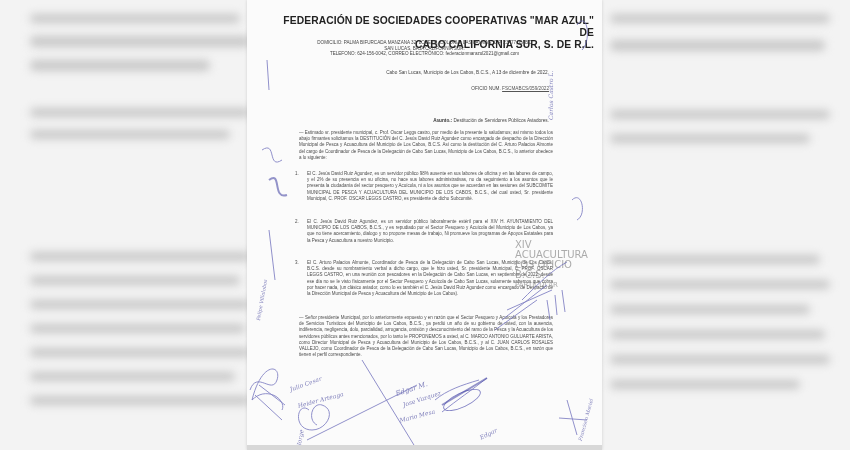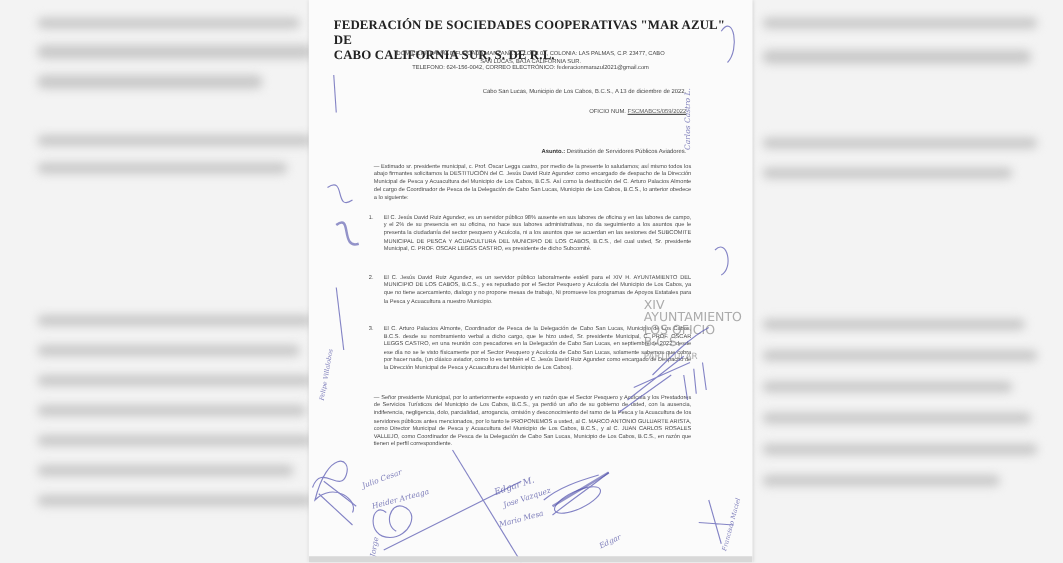--- a/index.html
+++ b/index.html
@@ -1,21 +1,21 @@
 <!DOCTYPE html>
 <html><head>
 <meta charset="utf-8">
 <style>
   html,body{margin:0;padding:0;}
   body{width:850px;height:450px;overflow:hidden;position:relative;background:#f4f4f4;font-family:"Liberation Sans",sans-serif;}
   .bg-blur{position:absolute;inset:0;background:#f3f3f3;overflow:hidden;}
   .blur-line{position:absolute;height:9px;background:#c9c9c9;border-radius:5px;filter:blur(4px);}
   .page{position:absolute;left:247px;top:0;width:355px;height:450px;background:#fbfbfb;box-shadow:0 0 3px rgba(0,0,0,0.15);overflow:hidden;}
   .page-bottom{position:absolute;left:0;right:0;bottom:0;height:5px;background:#d8d8d8;}
-  .hdr-title{position:absolute;left:20px;right:8px;top:15px;text-align:left;font-weight:bold;font-size:10.3px;line-height:12px;color:#222;letter-spacing:0.1px;font-family:Liberation Serif, serif;}
+  .hdr-title{position:absolute;left:20px;right:8px;top:15px;text-align:right;font-weight:bold;font-size:10.3px;line-height:12px;color:#222;letter-spacing:0.1px;font-family:Liberation Sans, sans-serif;}
   .hdr-addr{position:absolute;left:25px;right:25px;top:40px;text-align:center;font-size:4.6px;line-height:5.7px;color:#444;}
   .date{position:absolute;right:53px;top:70px;font-size:4.7px;color:#444;}
   .oficio{position:absolute;right:53px;top:86px;font-size:4.7px;color:#444;}
   .oficio u{color:#555;}
   .addressee{position:absolute;left:52px;top:93px;font-size:5px;line-height:6.3px;color:#333;}
   .addressee .org{font-weight:bold;font-size:7.6px;color:#222;font-family:"DejaVu Sans",sans-serif;line-height:9px;}
   .addressee .name{text-decoration:underline;}
   .asunto{position:absolute;right:53px;top:118px;font-size:4.7px;color:#444;}
   .asunto b{color:#333;}
   .para{position:absolute;left:52px;width:254px;font-size:4.5px;line-height:6.2px;color:#4a4a4a;text-align:justify;}
@@ -87,21 +87,21 @@
     <span>El C. Jesús David Ruiz Agundez, es un servidor público laboralmente estéril para el XIV H. AYUNTAMIENTO DEL MUNICIPIO DE LOS CABOS, B.C.S., y es repudiado por el Sector Pesquero y Acuícola del Municipio de Los Cabos, ya que no tiene acercamiento, dialogo y no propone mesas de trabajo, Ni promueve los programas de Apoyos Estatales para la Pesca y Acuacultura a nuestro Municipio.</span>
   </div>
   <div class="item" style="top:260px;">
     <span class="num">3.</span>
     <span>El C. Arturo Palacios Almonte, Coordinador de Pesca de la Delegación de Cabo San Lucas, Municipio de Los Cabos, B.C.S. desde su nombramiento verbal a dicho cargo, que le hizo usted, Sr. presidente Municipal, C. PROF. OSCAR LEGGS CASTRO, en una reunión con pescadores en la Delegación de Cabo San Lucas, en septiembre de 2022; desde ese día no se le visto físicamente por el Sector Pesquero y Acuícola de Cabo San Lucas, solamente sabemos que cobra por hacer nada, (un clásico aviador, como lo es también el C. Jesús David Ruiz Agundez como encargado de Despacho de la Dirección Municipal de Pesca y Acuacultura del Municipio de Los Cabos).</span>
   </div>
 
   <div class="para" style="top:315px;">— Señor presidente Municipal, por lo anteriormente expuesto y en razón que el Sector Pesquero y Acuícola y los Prestadores de Servicios Turísticos del Municipio de Los Cabos, B.C.S., ya perdió un año de su gobierno de usted, con la ausencia, indiferencia, negligencia, dolo, parcialidad, arrogancia, omisión y desconocimiento del ramo de la Pesca y la Acuacultura de los servidores públicos antes mencionados, por lo tanto le PROPONEMOS a usted, al C. MARCO ANTONIO GULUARTE ARISTA, como Director Municipal de Pesca y Acuacultura del Municipio de Los Cabos, B.C.S., y al C. JUAN CARLOS ROSALES VALLEJO, como Coordinador de Pesca de la Delegación de Cabo San Lucas, Municipio de Los Cabos, B.C.S., en razón que tienen el perfil correspondiente.</div>
 
   <div class="stamp">
-    <div>XIV AYUNTAMIENTO</div>
+    <div>XIV ACUACULTURA</div>
     <div>LOS OFICIO B.C.S.</div>
     <div style="font-size:7px;">PARTICULAR</div>
   </div>
 
   <svg class="ink" width="355" height="450">
     <g fill="none" stroke="#6666b8" stroke-width="0.9" opacity="0.8">
       <path d="M3,390 C10,370 25,395 30,380 C35,365 15,360 5,400 C20,385 40,400 35,410"></path>
       <path d="M8,395 L35,420 M12,385 L38,405"></path>
       <path d="M62,410 C50,400 45,430 65,430 C80,430 90,410 75,405 C65,402 60,420 70,425"></path>
       <path d="M60,440 L170,385"></path>

